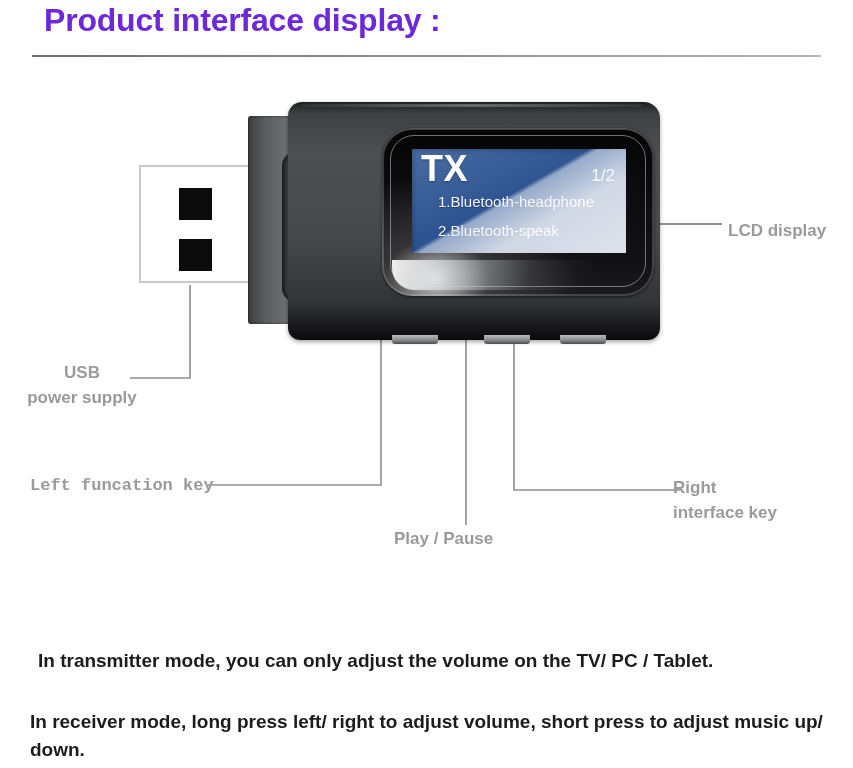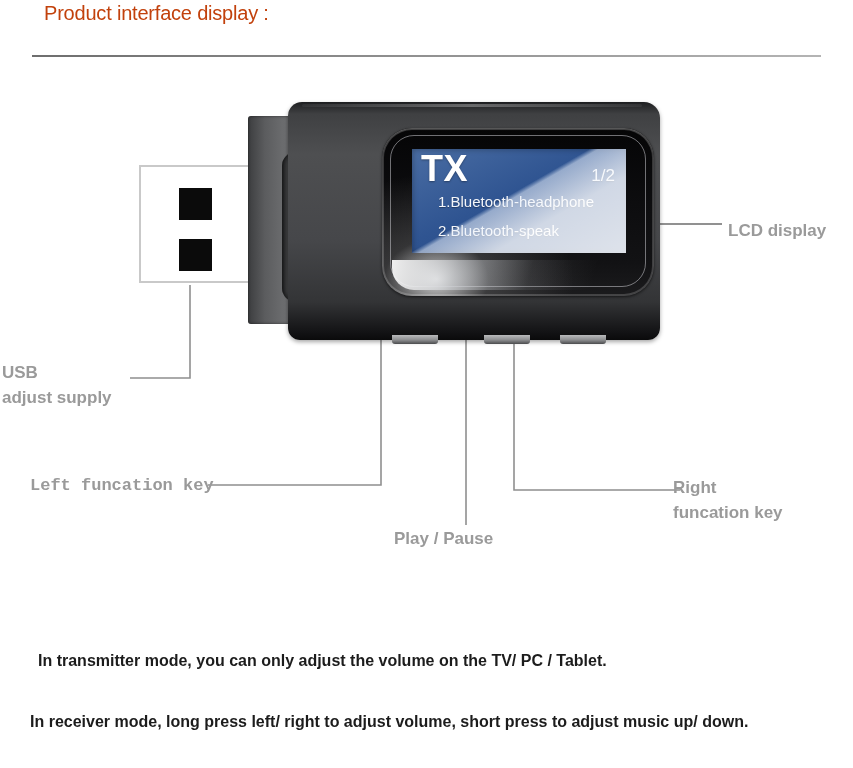--- a/index.html
+++ b/index.html
@@ -15,23 +15,23 @@
     overflow: hidden;
     font-family: "Liberation Sans", sans-serif;
     -webkit-font-smoothing: antialiased;
   }
 
   
   #page-title {
     position: absolute;
     left: 44px;
     top: 2px;
-    font-size: 20px;
-    font-weight: normal;
-    color: #c2410c;
+    font-size: 32px;
+    font-weight: bold;
+    color: #6d28d9;
     letter-spacing: -0.2px;
     white-space: nowrap;
   }
   #title-rule {
     position: absolute;
     left: 32px;
     top: 55px;
     width: 789px;
     height: 2px;
     background: linear-gradient(to right, #6e6e6e 0%, #8e8e8e 45%, #b4b4b4 100%);
@@ -243,30 +243,30 @@
   
   .callout {
     position: absolute;
     color: #9a9a9a;
     font-size: 17px;
     font-weight: bold;
     line-height: 25px;
     white-space: nowrap;
   }
   #label-lcd-display   { left: 728px; top: 148px; }
-  #label-usb           { left: 2px;   top: 290px; width: 128px; white-space: normal; }
+  #label-usb           { left: 18px;   top: 290px; text-align: center; width: 128px; white-space: normal; }
   #label-left-key      { left: 30px;  top: 403px; font-family: Liberation Mono, monospace; }
   #label-right-key     { left: 673px; top: 405px; text-align: left; width: 170px; white-space: normal; }
   #label-play-pause    { left: 394px; top: 456px; }
 
   
   .note {
     position: absolute;
     color: #1c1c1c;
-    font-size: 16px;
+    font-size: 19px;
     font-weight: bold;
     line-height: 28px;
   }
   #note-transmitter {
     left: 38px;
     top: 647px;
     white-space: nowrap;
   }
   #note-receiver {
     left: 30px;
@@ -327,27 +327,27 @@
       <div class="device-button" id="btn-left"></div>
       <div class="device-button" id="btn-center"></div>
       <div class="device-button" id="btn-right"></div>
     </div>
   </div>
 
   <div class="callout" id="label-lcd-display">LCD display</div>
 
   <div class="callout" id="label-usb">
     <span>USB</span><br>
-    <span>adjust supply</span>
+    <span>power supply</span>
   </div>
 
   <div class="callout" id="label-left-key">Left funcation key</div>
 
   <div class="callout" id="label-right-key">
     <span>Right</span><br>
-    <span>funcation key</span>
+    <span>interface key</span>
   </div>
 
   <div class="callout" id="label-play-pause">Play / Pause</div>
 </div>
 
 <div class="note" id="note-transmitter">In transmitter mode, you can only adjust the volume on the TV/ PC / Tablet.</div>
 <div class="note" id="note-receiver">In receiver mode, long press left/ right to adjust volume, short press to adjust music up/ down.</div>
 
 </body></html>

